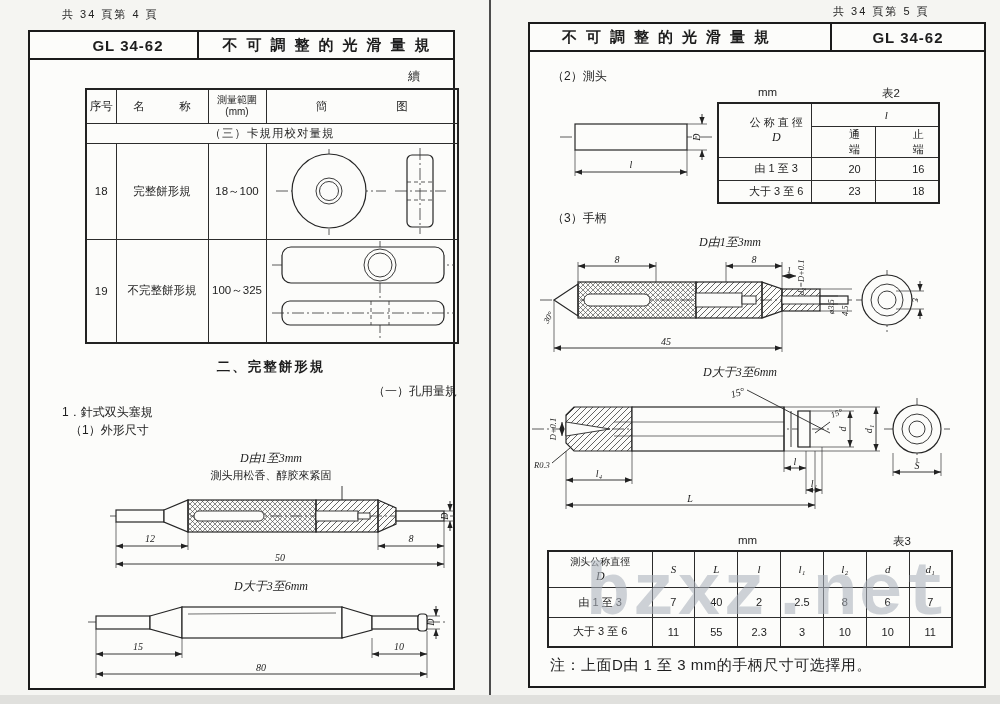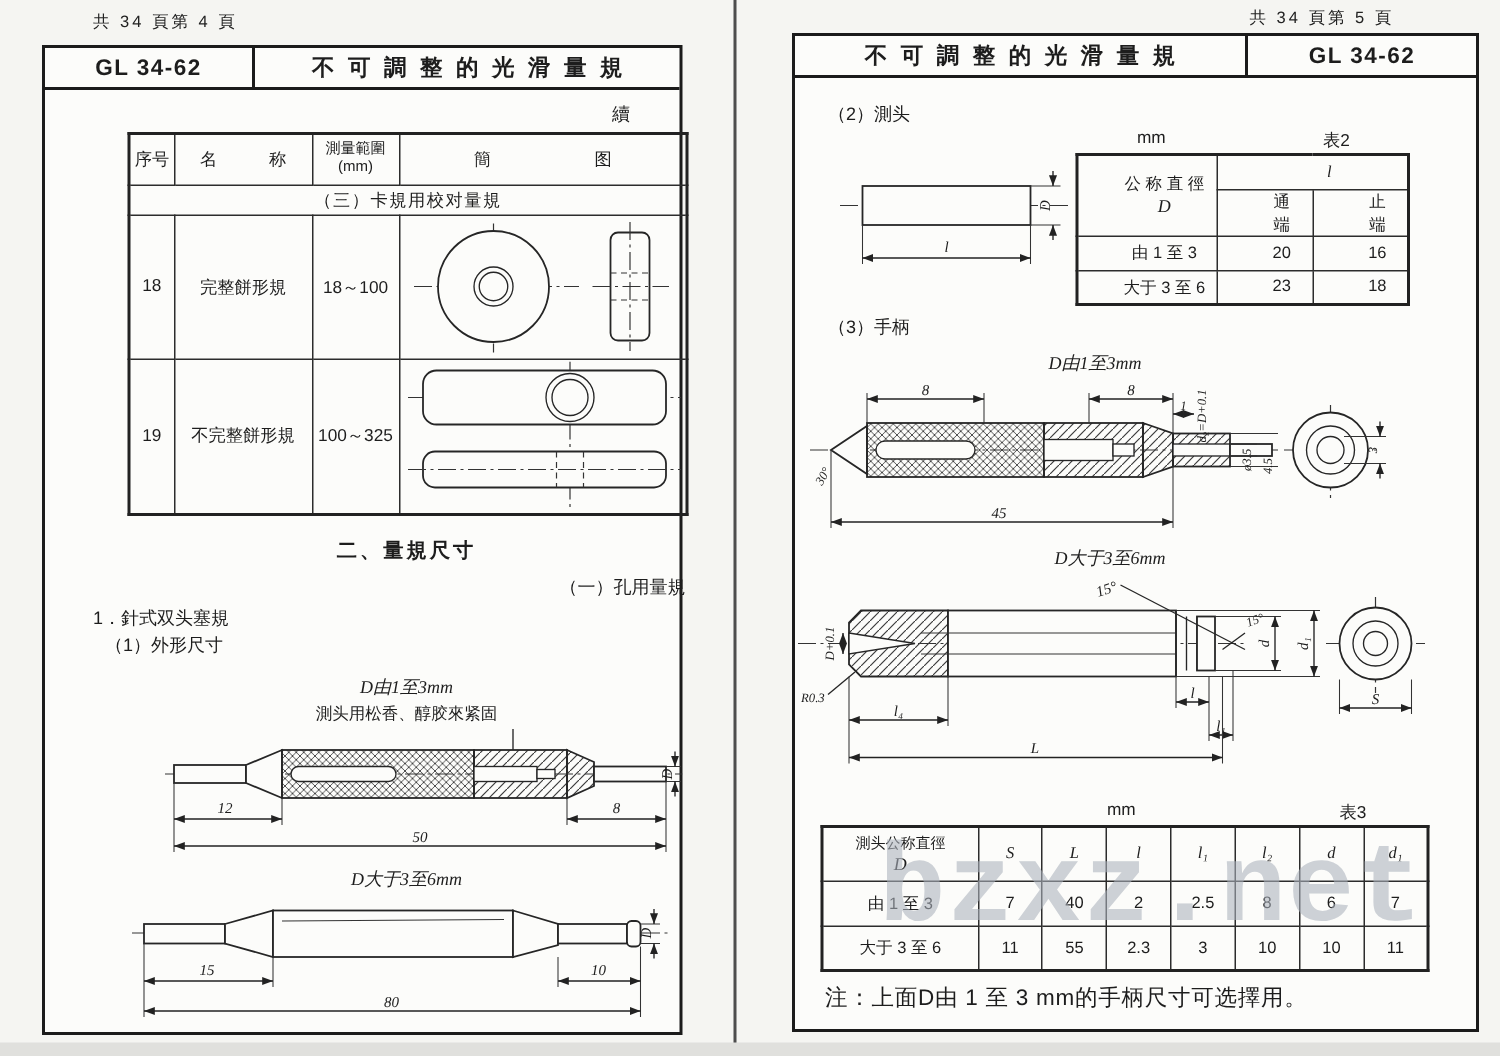--- a/index.html
+++ b/index.html
@@ -8,21 +8,21 @@
   .canvas { position:absolute; inset:0; background:#f5f5f2; }
   .bottom-strip { position:absolute; left:0; top:695px; width:1000px; height:9px; background:#e0e0dd; }
   .divider { position:absolute; left:489px; top:0; width:2px; height:704px; background:#4d4d4d; }
   .pageno { position:absolute; font-size:11px; letter-spacing:2px; color:#222; }
   .pageno-left { left:62px; top:7px; }
   .pageno-right { left:833px; top:4px; }
   .page { position:absolute; background:#fcfcfa; border:2px solid #1b1b1b; }
   .left-page { left:28px; top:30px; width:427px; height:660px; }
   .right-page { left:528px; top:22px; width:458px; height:666px; }
   .hdr-row { display:flex; height:28px; border-bottom:2px solid #1b1b1b; align-items:stretch; }
-  .hdr-code { width:140px; border-right:2px solid #1b1b1b; display:flex; align-items:center; justify-content:center; font-weight:bold; font-size:15px; letter-spacing:1px; }
+  .hdr-code { width:140px; border-right:2px solid #1b1b1b; display:flex; align-items:center; justify-content:center; font-weight:bold; font-size:15px; letter-spacing:1px;margin-left:29px; }
   .hdr-title { flex:1; display:flex; align-items:center; justify-content:center; font-weight:bold; font-size:15px; letter-spacing:9px; text-indent:9px; }
   .right-page .hdr-code { border-right:none; border-left:2px solid #1b1b1b; width:154px; }
   .cont-mark { position:absolute; left:378px; top:36px; font-size:12px; }
   
   .t1 { position:absolute; left:55px; top:56px; width:372px; border-collapse:collapse; table-layout:fixed; border:2px solid #222; }
   .t1 td { border:1px solid #2c2c2c; text-align:center; font-size:11.5px; padding:1px; }
   .t1-head td { height:34px; }
   .rangehdr div { font-size:10px; line-height:12px; }
   .t1-section td { height:20px; font-size:11.5px; letter-spacing:1px; }
   .figcell { padding:0; }
@@ -151,21 +151,21 @@
             <rect class="shape" x="14" y="60" width="162" height="24" rx="8"></rect>
             <line class="cl" x1="4" y1="72" x2="186" y2="72"></line>
             <line class="dash" x1="103" y1="60" x2="103" y2="84"></line>
             <line class="dash" x1="121" y1="60" x2="121" y2="84"></line>
           </svg>
         </td>
       </tr>
     </tbody>
       </table>
 
-    <div class="abs sec-title">二、量規尺寸</div>
+    <div class="abs sec-title">二、完整餅形規</div>
     <div class="abs sec-sub">（一）孔用量規</div>
     <div class="abs item">1．針式双头塞規</div>
     <div class="abs item-sub">（1）外形尺寸</div>
 
     <div class="abs figcap lp-cap1">D由1至3mm</div>
     <div class="abs fignote">測头用松香、醇胶來紧固</div>
 
     <svg class="abs lp-fig1" width="345" height="92" viewBox="0 0 345 92">
       <line class="cl" x1="0" y1="32" x2="345" y2="32"></line>
       <rect class="shape" x="6" y="26" width="48" height="12"></rect>

